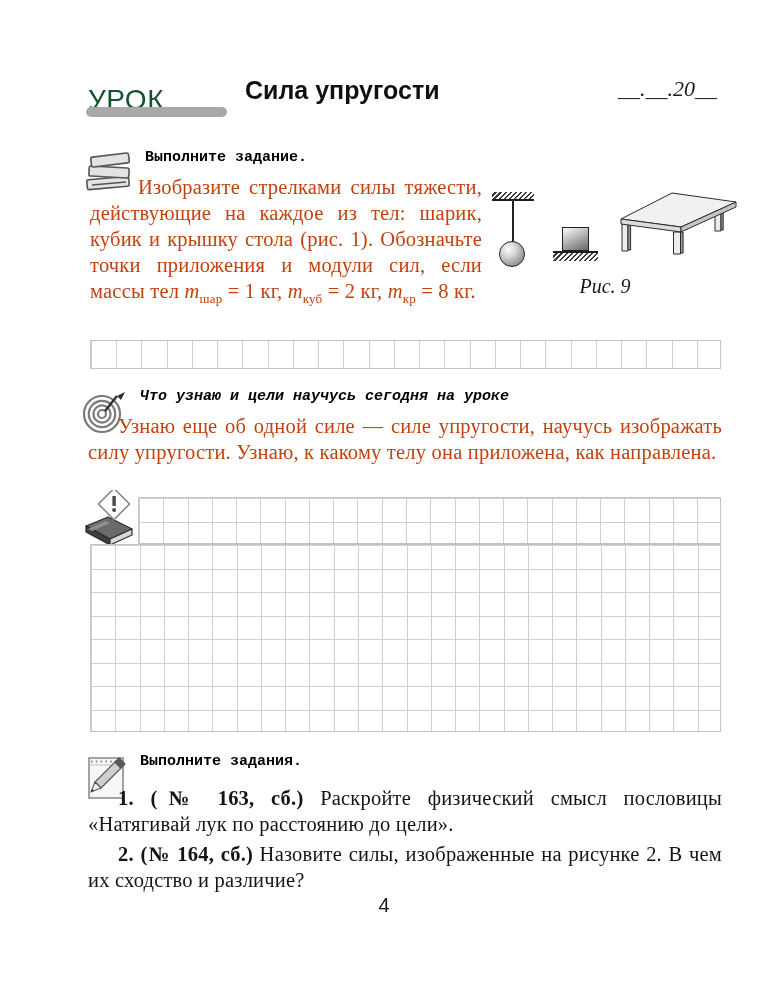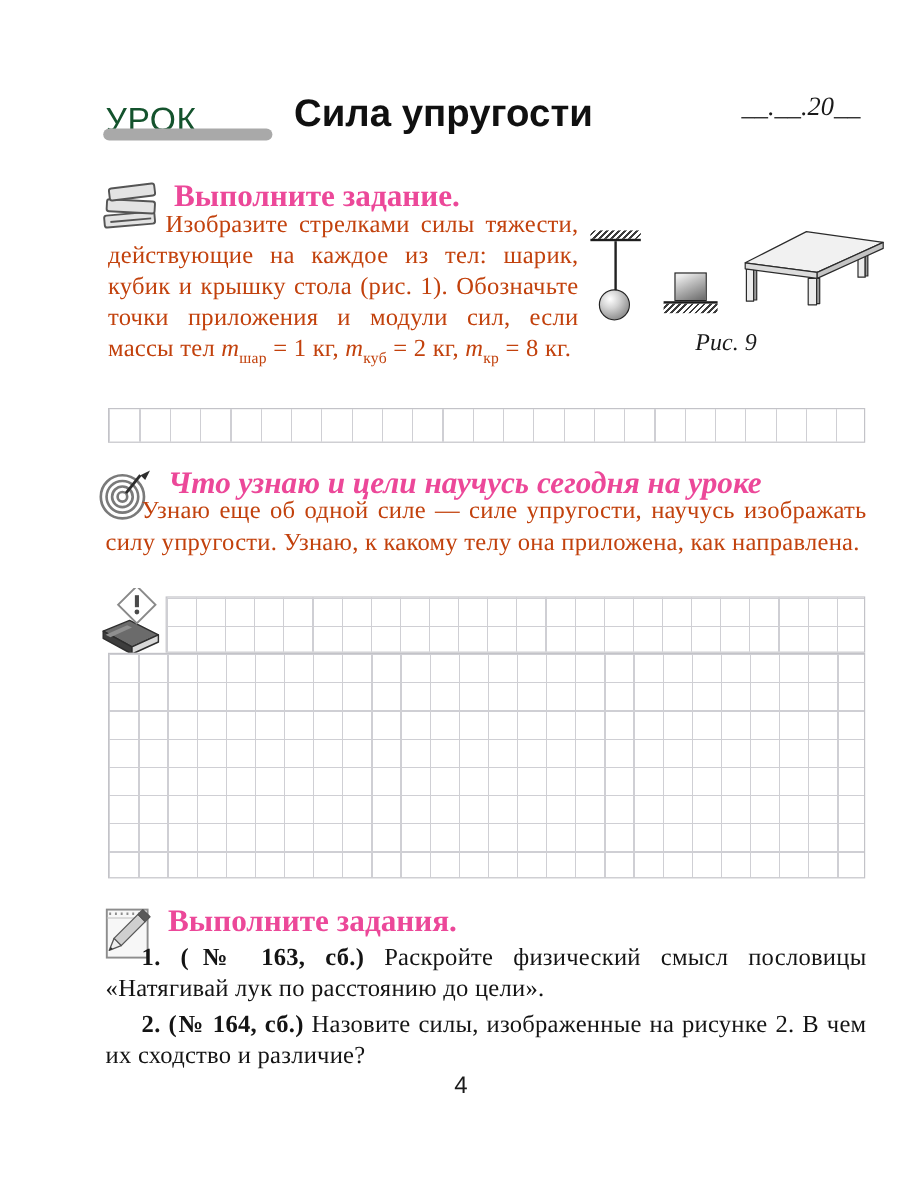--- a/index.html
+++ b/index.html
@@ -19,31 +19,31 @@
     position:absolute; left:160px; top:58px;
     font-family:"DejaVu Serif", serif; font-size:56px; font-weight:bold;
     color:#9b9b9b; letter-spacing:1px;
   }
   .lesson-bar{
     position:absolute; left:86px; top:107px; width:141px; height:10px;
     background:#a9a9a9; border-radius:5px;
   }
   .lesson-title{
     position:absolute; left:245px; top:76px;
-    font-family:"Liberation Sans", sans-serif; font-size:32px; font-weight:bold;
+    font-family:"Liberation Sans", sans-serif; font-size:25px; font-weight:bold;
     color:#101010;
   }
   .date-line{
     position:absolute; left:545px; top:76px; width:172px; text-align:right;
     font-size:22px; font-style:italic; color:#1a1a1a;
   }
   
   .sec-heading{
-    position:absolute; font-family:Liberation Serif, serif;
-    font-size:26px; font-weight:bold; color:#ec4899;
+    position:absolute; font-family:Liberation Mono, monospace;
+    font-size:15px; font-weight:bold; color:#000000;
   }
   .h-task1{ left:145px; top:149px; }
   .h-goals{ left:140px; top:388px; font-style:italic; }
   .h-tasks{ left:140px; top:753px; }
   
   .icon{ position:absolute; }
   .i-books{ left:82px; top:144px; }
   .i-target{ left:80px; top:386px; }
   .i-note{ left:76px; top:490px; }
   .i-notepad{ left:84px; top:750px; }

